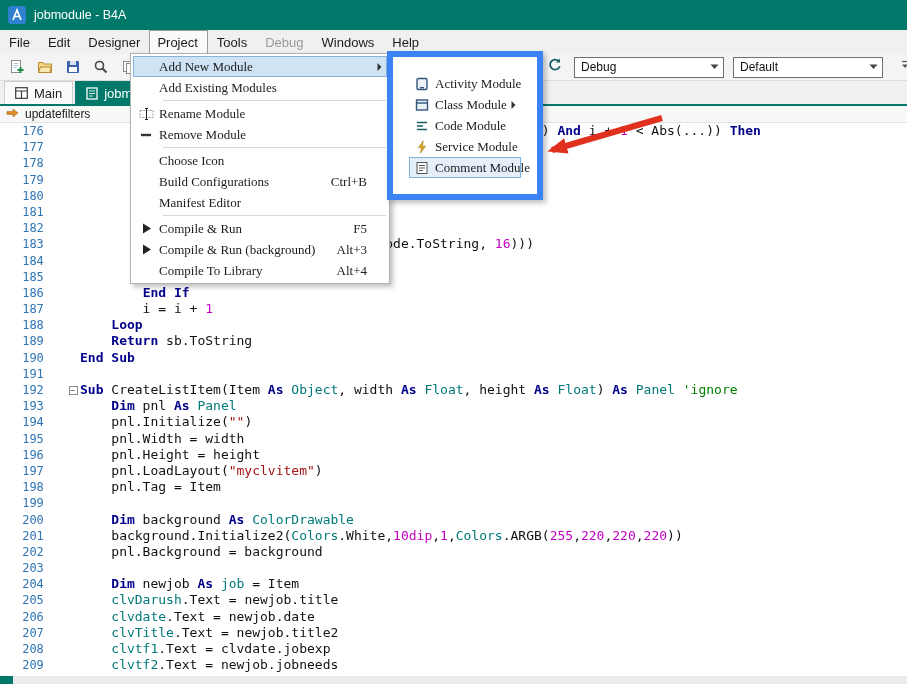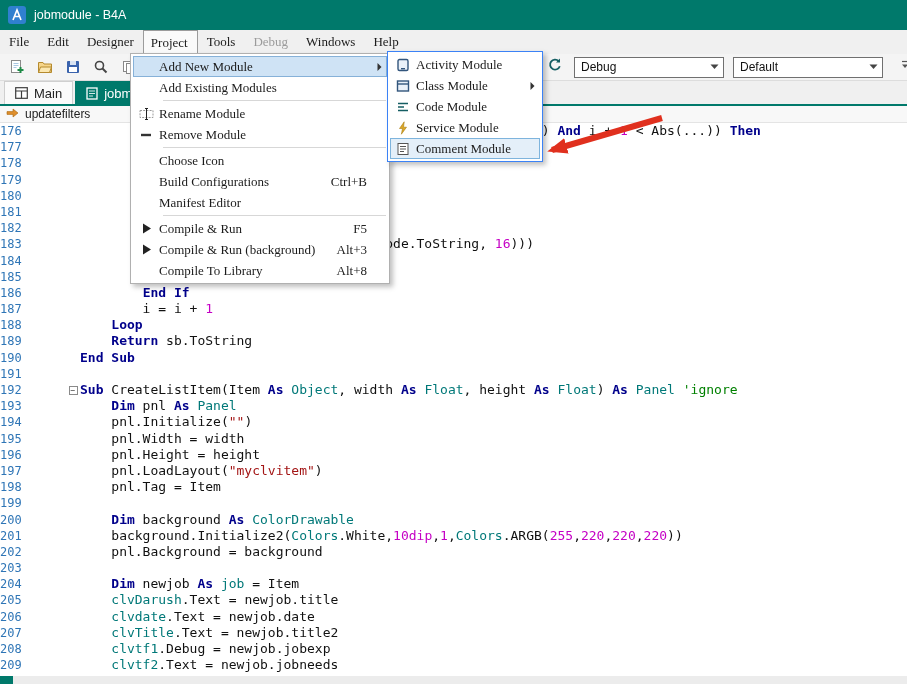--- a/index.html
+++ b/index.html
@@ -8,21 +8,21 @@
   #screen { position:relative; width:907px; height:684px; background:#84cc16; overflow:hidden; }
 
   
   .titlebar { position:absolute; left:0; top:0; right:0; height:30px; background:#00796B;
               display:flex; align-items:center; gap:8px; padding-left:8px; color:#fff; font-size:12.5px; }
   .tb-icon { display:flex; align-items:center; }
 
   
   .menubar { position:absolute; top:30px; left:0; right:0; height:24px; background:#f0f0f0;
              display:flex; align-items:stretch; font-size:13px; color:#1b1b1b; }
-  .menu-item { display:flex; align-items:center; padding:0 9px; cursor:default;font-family:Liberation Serif, serif; }
+  .menu-item { display:flex; align-items:center; padding:0 9px; cursor:default; }
   .menu-item.open { background:#fafafa; border:1px solid #9c9c9c; border-bottom:none;padding-left:7px; }
   .menu-item.disabled { color:#9b9b9b; }
 
   
   .toolbar { position:absolute; top:54px; left:0; right:0; height:27px; background:#f4f4f4; border-bottom:1px solid #ddd; }
   .tb-left { position:absolute; left:7px; top:0; height:26px; display:flex; align-items:center; gap:8px; }
   .tb-right { position:absolute; left:545px; top:0; height:26px; display:flex; align-items:center; gap:9px; }
   .tbtn { width:20px; height:20px; display:flex; align-items:center; justify-content:center; }
   .combo { width:150px; height:21px; background:#fff; border:1px solid #707070; display:flex; align-items:center; font-size:12px; color:#111; }
   .combo-val { flex:1; padding-left:6px; }
@@ -39,40 +39,40 @@
 
   
   .breadcrumb { position:absolute; top:106px; left:0; right:0; height:17px; background:#f8f8f8;
                 border-bottom:1px solid #e4e4e4; display:flex; align-items:center; gap:6px; padding-left:6px;
                 font-size:12px; color:#222; }
 
   
   .editor { position:absolute; top:123px; left:0; right:0; bottom:8px; background:#fff; overflow:hidden;
             font-family:"DejaVu Sans Mono","Liberation Mono",monospace; font-size:13px; color:#111; }
   .code-row { height:16.2px; line-height:16.2px; display:flex; align-items:center; }
-  .ln { width:66px; text-align:left; color:#2E75B6; font-size:12px; flex:none; }
+  .ln { width:66px; text-align:center; color:#2E75B6; font-size:12px; flex:none; }
   .fold { width:14px; flex:none; display:flex; align-items:center; justify-content:center; }
   .foldbox { width:9px; height:9px; border:1px solid #8a8a8a; font-size:8px; line-height:7px; text-align:center; color:#333; background:#fff; }
   .code { flex:1; white-space:pre; }
   .c-pl { color:#111; }
   .c-kw { color:#00008B; font-weight:bold; }
   .c-ty { color:#007878; }
   .c-st { color:#A31515; }
   .c-nu { color:#C500C5; }
   .c-cm { color:#008000; }
 
   
   .hscroll { position:absolute; left:0; right:0; bottom:0; height:8px; background:#ececec; }
   .hscroll .corner { position:absolute; left:0; top:0; width:13px; height:8px; background:#00796B; display:block; }
 
   
   .pmenu { position:absolute; left:130px; top:53px; width:260px; background:#fff; border:1px solid #b0b0b0;
            box-shadow:3px 3px 5px rgba(0,0,0,0.25); padding:2px; z-index:20; font-size:13px; color:#1b1b1b; }
-  .smenu { position:absolute; left:387px; top:51px; width:156px; background:#fff; border:1px solid #3b82f6;
-           box-shadow:3px 3px 5px rgba(0,0,0,0.25); padding:2px; z-index:30; font-size:13px; color:#1b1b1b; }
+  .smenu { position:absolute; left:387px; top:51px; width:156px; background:#fff; border:6px solid #3b82f6;
+           box-shadow:3px 3px 5px rgba(0,0,0,0.25); padding:16px; z-index:30; font-size:13px; color:#1b1b1b; }
   .mi { height:21px; display:flex; align-items:center; position:relative; padding-right:6px;font-family:Liberation Serif, serif; }
   .mi.hl  { background:#cfe3f5; outline:1px solid #86b1d8; outline-offset:-1px; }
   .mi.hl2 { background:#e4eff9; outline:1px solid #7eb4dd; outline-offset:-1px; }
   .mi .ic { width:26px; flex:none; display:flex; align-items:center; justify-content:center; }
   .mi .lbl { flex:1; white-space:nowrap; }
   .mi .sc { margin-left:auto; padding-right:14px; color:#222; }
   .sub-arrow { position:absolute; right:5px; top:50%; transform:translateY(-50%); display:flex; }
   .sep { height:1px; background:#d7d7d7; margin:2px 1px 2px 30px; }
 
   
@@ -368,21 +368,21 @@
         <span class="code"><span class="c-pl">    </span><span class="c-ty">clvdate</span><span class="c-pl">.Text = newjob.date</span></span>
       </div>
       <div class="code-row">
         <span class="ln">207</span>
         <span class="fold"></span>
         <span class="code"><span class="c-pl">    </span><span class="c-ty">clvTitle</span><span class="c-pl">.Text = newjob.title2</span></span>
       </div>
       <div class="code-row">
         <span class="ln">208</span>
         <span class="fold"></span>
-        <span class="code"><span class="c-pl">    </span><span class="c-ty">clvtf1</span><span class="c-pl">.Debug = newjob.jobexp</span></span>
+        <span class="code"><span class="c-pl">    </span><span class="c-ty">clvtf1</span><span class="c-pl">.Text = clvdate.jobexp</span></span>
       </div>
       <div class="code-row">
         <span class="ln">209</span>
         <span class="fold"></span>
         <span class="code"><span class="c-pl">    </span><span class="c-ty">clvtf2</span><span class="c-pl">.Text = newjob.jobneeds</span></span>
       </div>
     </div>
 
   <div class="hscroll">
     <span class="corner"></span>
@@ -449,21 +449,21 @@
           <svg width="13" height="13" viewBox="0 0 13 13">
             <path d="M3 1.5L11 6.5L3 11.5z" fill="#222"></path>
           </svg>
         </span>
         <span class="lbl">Compile &amp; Run (background)</span>
         <span class="sc">Alt+3</span>
       </div>
       <div class="mi">
         <span class="ic"></span>
         <span class="lbl">Compile To Library</span>
-        <span class="sc">Alt+8</span>
+        <span class="sc">Alt+4</span>
       </div>
     </div>
   <div class="smenu">
       <div class="mi">
         <span class="ic">
           <svg width="14" height="14" viewBox="0 0 14 14">
             <rect x="2" y="1.5" width="10" height="11" rx="1.5" fill="#eaf1f9" stroke="#33567d" stroke-width="1.4"></rect>
             <rect x="5" y="10" width="4" height="1.4" fill="#33567d"></rect>
           </svg>
         </span>

